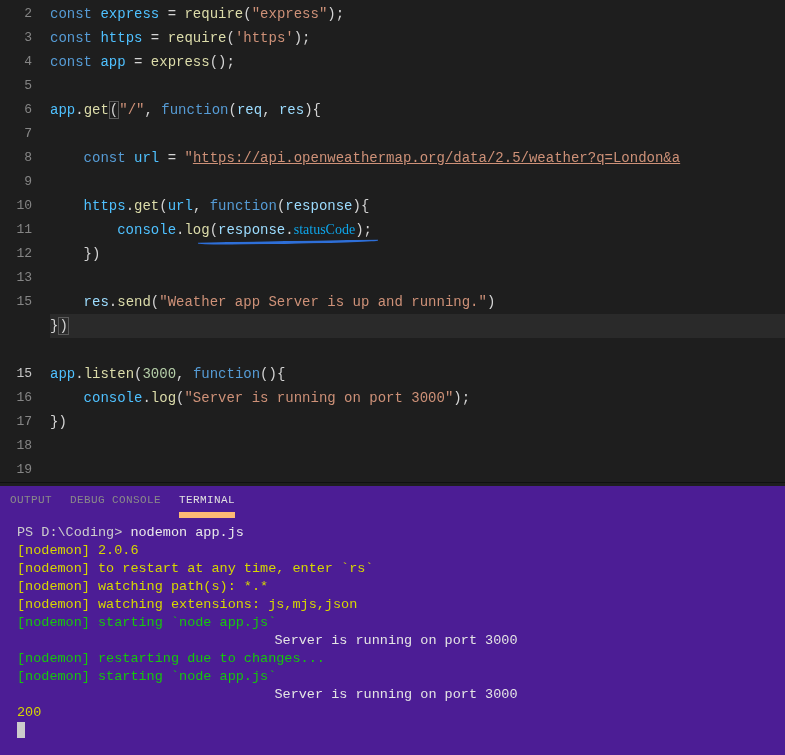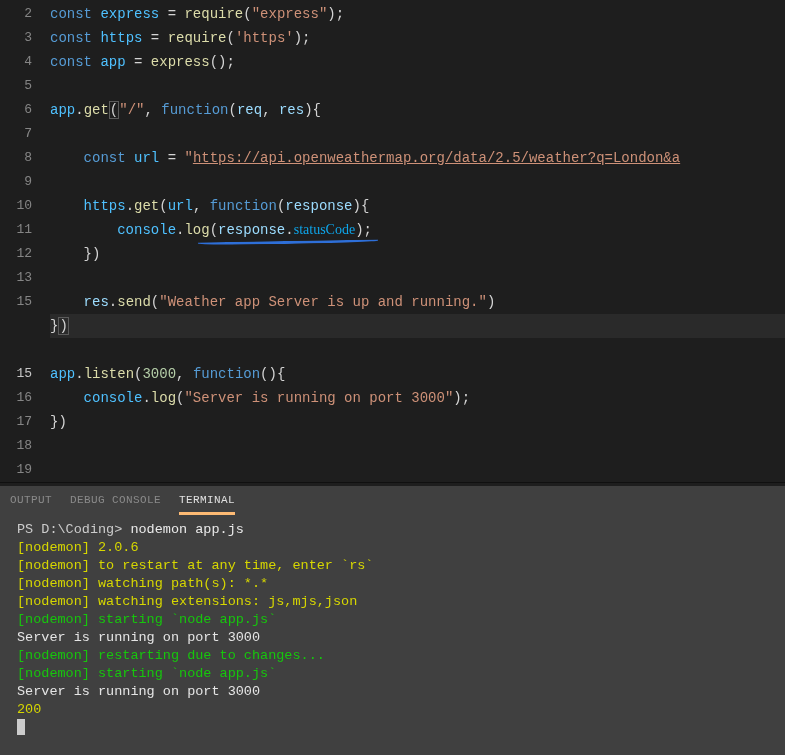--- a/index.html
+++ b/index.html
@@ -65,55 +65,55 @@
     top: 22px;
     pointer-events: none;
   }
   .panel-divider {
     height: 4px;
     background: #1e1e1e;
     border-top: 1px solid #101010;
   }
   .panel {
     flex: 1;
-    background: #404040;
+    background: #4c1d95;
     display: flex;
     flex-direction: column;
     overflow: hidden;
   }
   .panel-tabs {
     display: flex;
     gap: 18px;
     padding: 8px 10px 0 10px;
     font-size: 11px;
     color: #8a8a8a;
     letter-spacing: 0.4px;
   }
   .panel-tab {
     padding-bottom: 6px;
     cursor: pointer;
   }
   .panel-tab.active {
     color: #e0e0e0;
-    border-bottom: 3px solid #fdba74;
+    border-bottom: 6px solid #fdba74;
     text-align: center;
   }
   .terminal {
     padding: 6px 10px 10px 10px;
     font-size: 13.5px;
     line-height: 18px;
     white-space: pre;
     color: #cccccc;
     margin-left: 7px;
   }
   .t-prompt { color: #cccccc; }
   .t-cmd { color: #eaeaea; }
   .t-yellow { color: #d7d700; }
   .t-green { color: #16c60c; }
-  .t-white { color: #e5e5e5; }
+  .t-white { color: #e5e5e5; text-align: center; }
   .cursor-block {
     display: inline-block;
     width: 8px;
     height: 16px;
     background: #cccccc;
     vertical-align: text-bottom;
   }
 </style>
 </head>
 <body>

